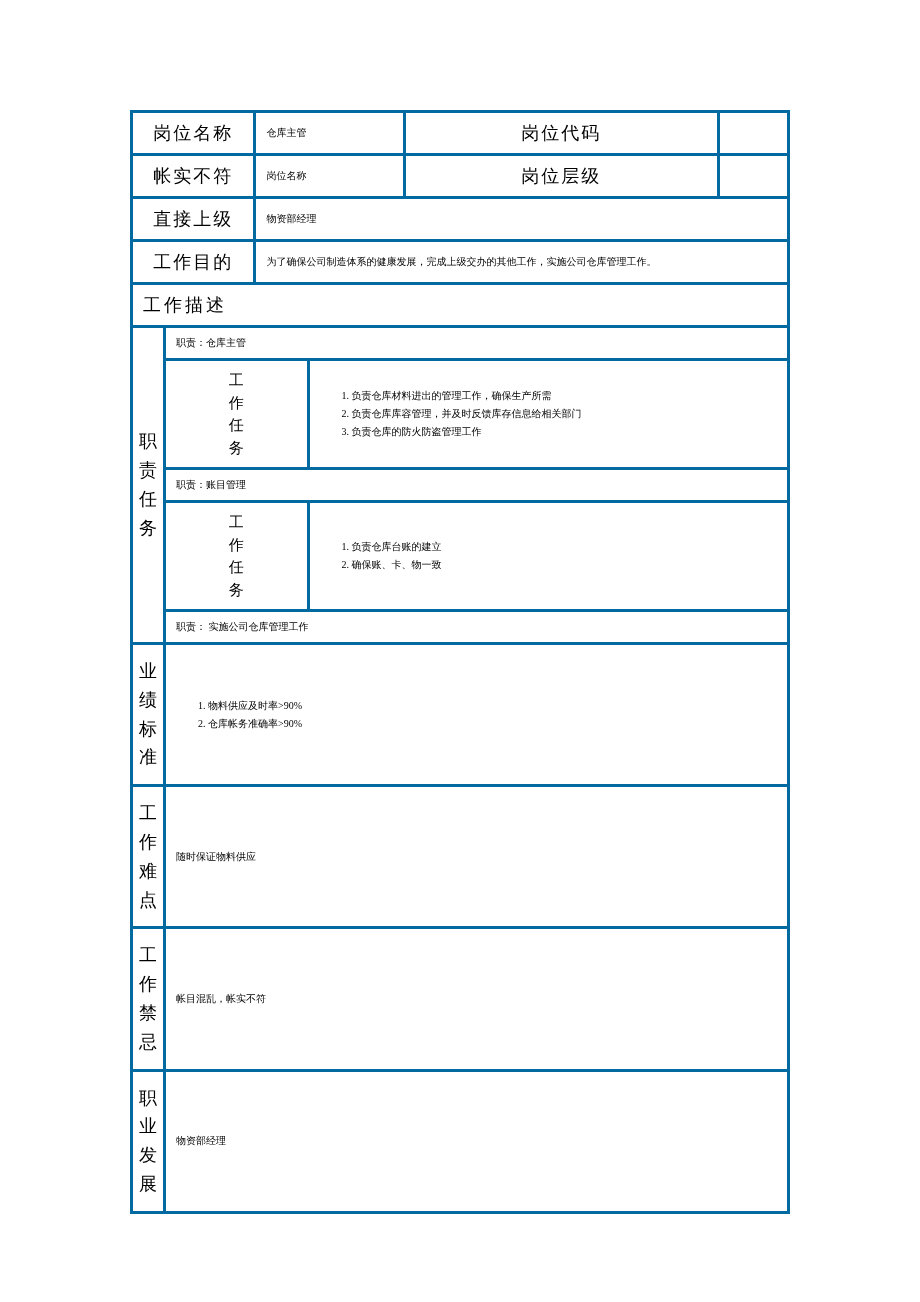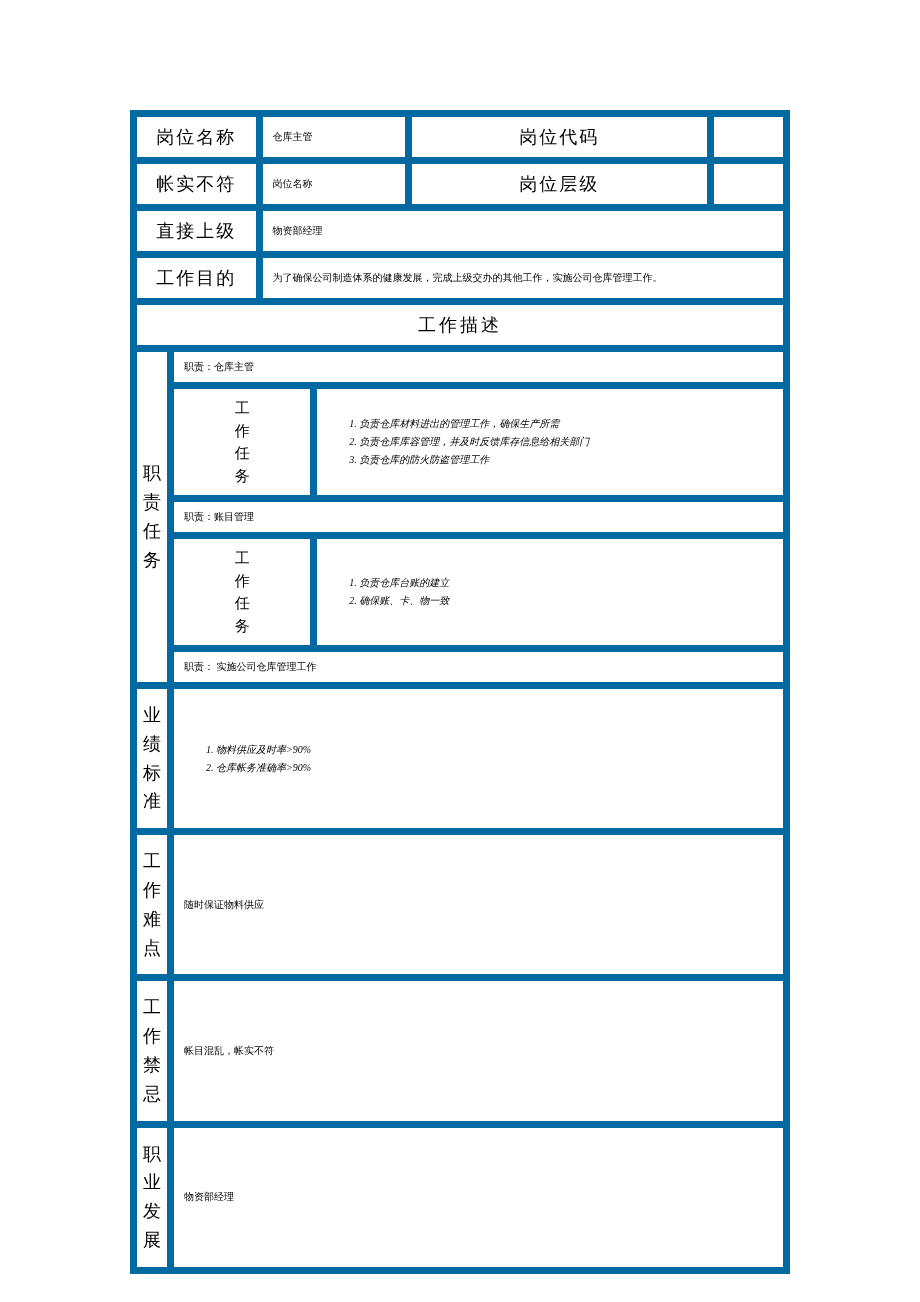--- a/index.html
+++ b/index.html
@@ -9,21 +9,21 @@
       font-size: 15px;
       color: #000;
       padding: 110px 130px;
       width: 920px;
     }
     table {
       border-collapse: collapse;
       width: 100%;
     }
     td {
-      border: 7px solid #0369a1;
+      border: 3px solid #0369a1;
       padding: 8px 10px;
       vertical-align: middle;
     }
     .label {
       font-size: 18px;
       text-align: center;
       letter-spacing: 2px;
       white-space: nowrap;
     }
     .vlabel {
@@ -35,31 +35,30 @@
     }
     .vlabel-sm {
       font-size: 15px;
       text-align: center;
       width: 24px;
       padding: 8px 4px;
       line-height: 1.5;
     }
     .section-header {
       font-size: 18px;
-      text-align: center;
+      text-align: left;
       font-weight: normal;
       letter-spacing: 3px;
     }
     .content {
       font-size: 10px;
     }
     ol {
       list-style-position: inside;
       padding-left: 12px;
-      font-style: italic;
     }
     ol li {
       padding: 2px 0 2px 14px;
       text-indent: -4px;
     }
     .tall {
       height: 120px;
     }
   </style>
 </head>

